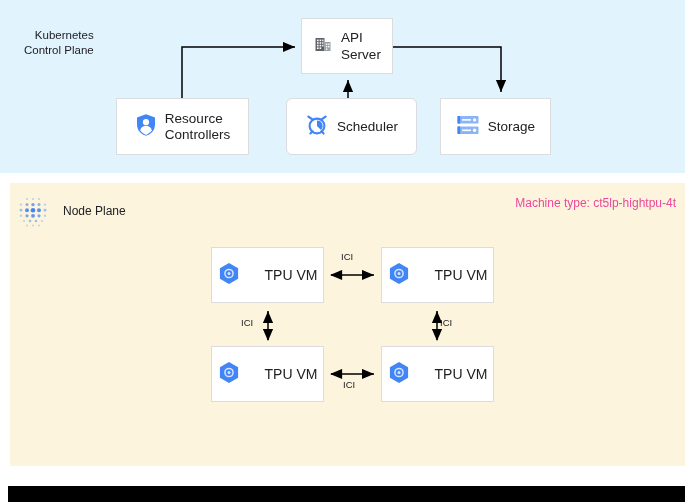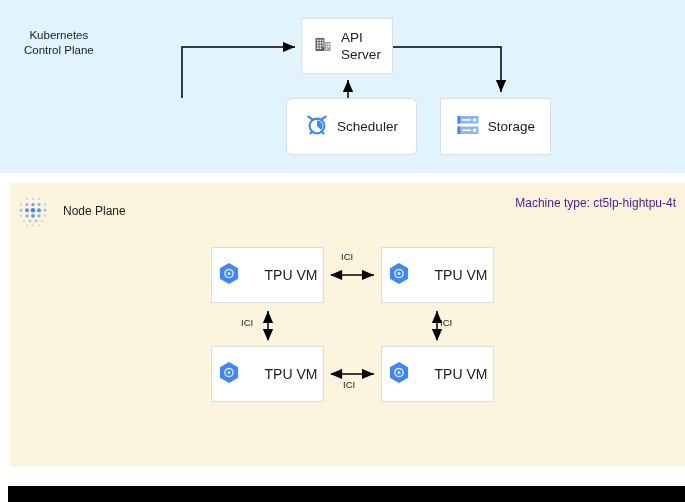--- a/index.html
+++ b/index.html
@@ -45,32 +45,32 @@
   
   .section-label {
     position: absolute;
     color: #202124;
     font-size: 11.5px;
     line-height: 15px;
     white-space: pre-line;
   }
   #control-plane-label {
     left: 24px; top: 28px;
-    text-align: center;
+    text-align: right;
   }
   #node-pool-label {
     left: 63px; top: 203px;
     font-size: 12px;
     line-height: 16px;
   }
   #machine-info {
     position: absolute;
     right: 9px; top: 195px;
     text-align: right;
-    color: #4c1d95;
+    color: #ec4899;
     font-size: 12px;
     line-height: 17px;
   }
 
   
   #node-pool-icon {
     position: absolute;
     left: 16px; top: 195px;
     width: 34px; height: 34px;
   }
@@ -170,20 +170,31 @@
           <rect x="12.9" y="12" width="1.4" height="1.4"></rect>
           <rect x="15.1" y="12" width="1.4" height="1.4"></rect>
           <rect x="12.9" y="14.4" width="1.4" height="1.4"></rect>
         </g>
       </svg>
     </span>
     <span class="card-label">API
 Server</span>
   </div>
 
+  <div class="card" id="resource-controllers-box">
+    <span class="card-icon">
+      <svg width="22" height="24" viewBox="0 0 22 24" aria-hidden="true">
+        <path d="M11 1.3 L20 4.6 V11.6 C20 17.2 16.1 21.4 11 22.8 C5.9 21.4 2 17.2 2 11.6 V4.6 Z" fill="#4285f4"></path>
+        <circle cx="11" cy="9.2" r="3.1" fill="#ffffff"></circle>
+        <path d="M11 13.1 C7.7 13.1 5.3 15.1 5.3 17.6 C6.7 19.6 8.7 21.1 11 21.9 C13.3 21.1 15.3 19.6 16.7 17.6 C16.7 15.1 14.3 13.1 11 13.1 Z" fill="#ffffff"></path>
+      </svg>
+    </span>
+    <span class="card-label">Resource
+Controllers</span>
+  </div>
 
   <div class="card" id="scheduler-box">
     <span class="card-icon">
       <svg width="24" height="24" viewBox="0 0 24 24" aria-hidden="true">
         <line x1="3.4" y1="3.6" x2="7.4" y2="6.4" stroke="#4285f4" stroke-width="2.3" stroke-linecap="round"></line>
         <line x1="20.6" y1="3.6" x2="16.6" y2="6.4" stroke="#4285f4" stroke-width="2.3" stroke-linecap="round"></line>
         <line x1="5.4" y1="20.6" x2="7.6" y2="18.3" stroke="#4285f4" stroke-width="2.1" stroke-linecap="round"></line>
         <line x1="18.6" y1="20.6" x2="16.4" y2="18.3" stroke="#4285f4" stroke-width="2.1" stroke-linecap="round"></line>
         <circle cx="12" cy="13" r="7.4" fill="none" stroke="#4285f4" stroke-width="2.1"></circle>
         <path d="M12 13 L12 7.4 A5.6 5.6 0 0 1 15.96 16.96 Z" fill="#4285f4"></path>

